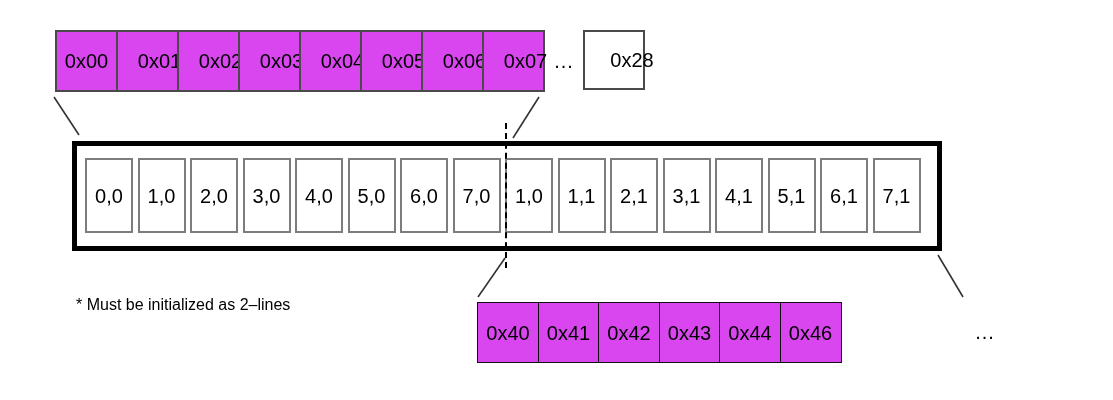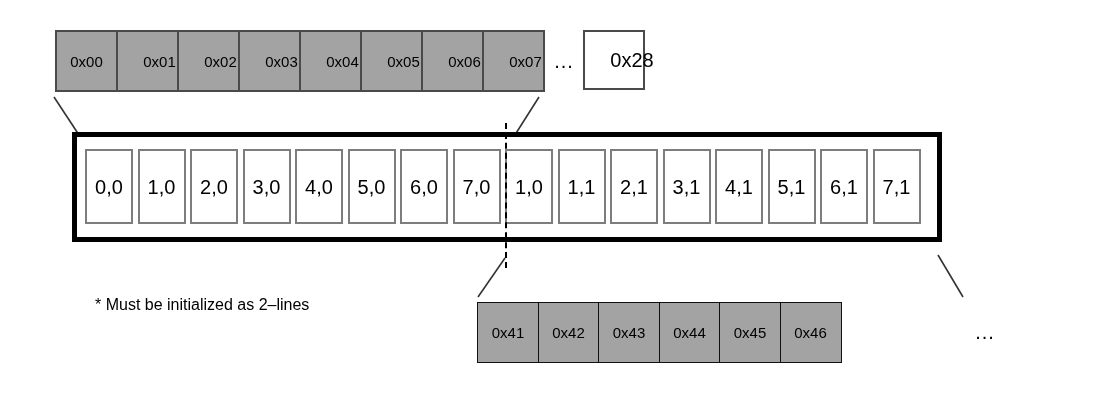--- a/index.html
+++ b/index.html
@@ -6,21 +6,21 @@
   .canvas {
     position:relative; width:1113px; height:400px; background:#ffffff;
     font-family:"Liberation Sans", sans-serif; color:#000; overflow:hidden;
   }
   .overlay { position:absolute; left:0; top:0; width:1113px; height:400px; pointer-events:none; }
 
   
   .mrow { position:absolute; display:flex; }
   .mcell {
     box-sizing:border-box; display:flex; align-items:center; justify-content:center;
-    background:#a3a3a3; font-size:15px; line-height:1;
+    background:#d946ef; font-size:20px; line-height:1;
   }
   .top-row .mcell { width:63px; height:62px; border:2px solid #4a4a4a; }
   .top-row .mcell + .mcell { margin-left:-2px;padding-left:24px; }
   .bottom-row .mcell { width:62px; height:61px; border:1.5px solid #111; }
   .bottom-row .mcell + .mcell { margin-left:-1.5px; }
 
   .tailbox {
     position:absolute; box-sizing:border-box; display:flex; align-items:center;
     justify-content:center; background:#fff; font-size:20px; line-height:1;padding-left:36px;
   }
@@ -29,36 +29,36 @@
 
   .dots {
     position:absolute; display:flex; align-items:center; justify-content:center;
     font-size:20px; letter-spacing:1px;
   }
   .dots-top { left:547px; top:30px; width:34px; height:62px; }
   .dots-bottom { left:966px; top:302px; width:38px; height:61px; }
 
   
   .linebuf {
-    position:absolute; left:72px; top:132px; width:870px; height:110px;
+    position:absolute; left:72px; top:141px; width:870px; height:110px;
     box-sizing:border-box; border:5px solid #000; background:#fff;
     display:flex; gap:4.5px; padding:12px 0 0 8px; align-items:flex-start;
   }
   .lcell {
     box-sizing:border-box; flex:0 0 48px; width:48px; height:75px;
     border:2px solid #7d7d7d; background:#fff;
     display:flex; align-items:center; justify-content:center;
     font-size:20px; line-height:1;
   }
   .divider {
     position:absolute; left:505px; top:123px; height:145px; width:0;
     border-left:2px dashed #000;
   }
   .footnote {
-    position:absolute; left:95px; top:295px; font-size:16px; line-height:1.2;
+    position:absolute; left:76px; top:295px; font-size:16px; line-height:1.2;
     white-space:nowrap;
   }
 </style>
 </head>
 <body>
 
 <div class="canvas">
 
   <svg class="overlay" viewBox="0 0 1113 400">
     <line x1="54" y1="97" x2="79" y2="135" stroke="#333" stroke-width="1.6"></line>
@@ -94,24 +94,24 @@
     <div class="lcell">2,1</div>
     <div class="lcell">3,1</div>
     <div class="lcell">4,1</div>
     <div class="lcell">5,1</div>
     <div class="lcell">6,1</div>
     <div class="lcell">7,1</div>
   </div>
   <div class="divider"></div>
 
   <div class="mrow bottom-row" style="left:477px; top:302px;">
+    <div class="mcell">0x40</div>
     <div class="mcell">0x41</div>
     <div class="mcell">0x42</div>
     <div class="mcell">0x43</div>
     <div class="mcell">0x44</div>
-    <div class="mcell">0x45</div>
     <div class="mcell">0x46</div>
   </div>
   <div class="dots dots-bottom">...</div>
 
   <div class="footnote">* Must be initialized as 2–lines</div>
 
 </div>
 
 </body></html>

